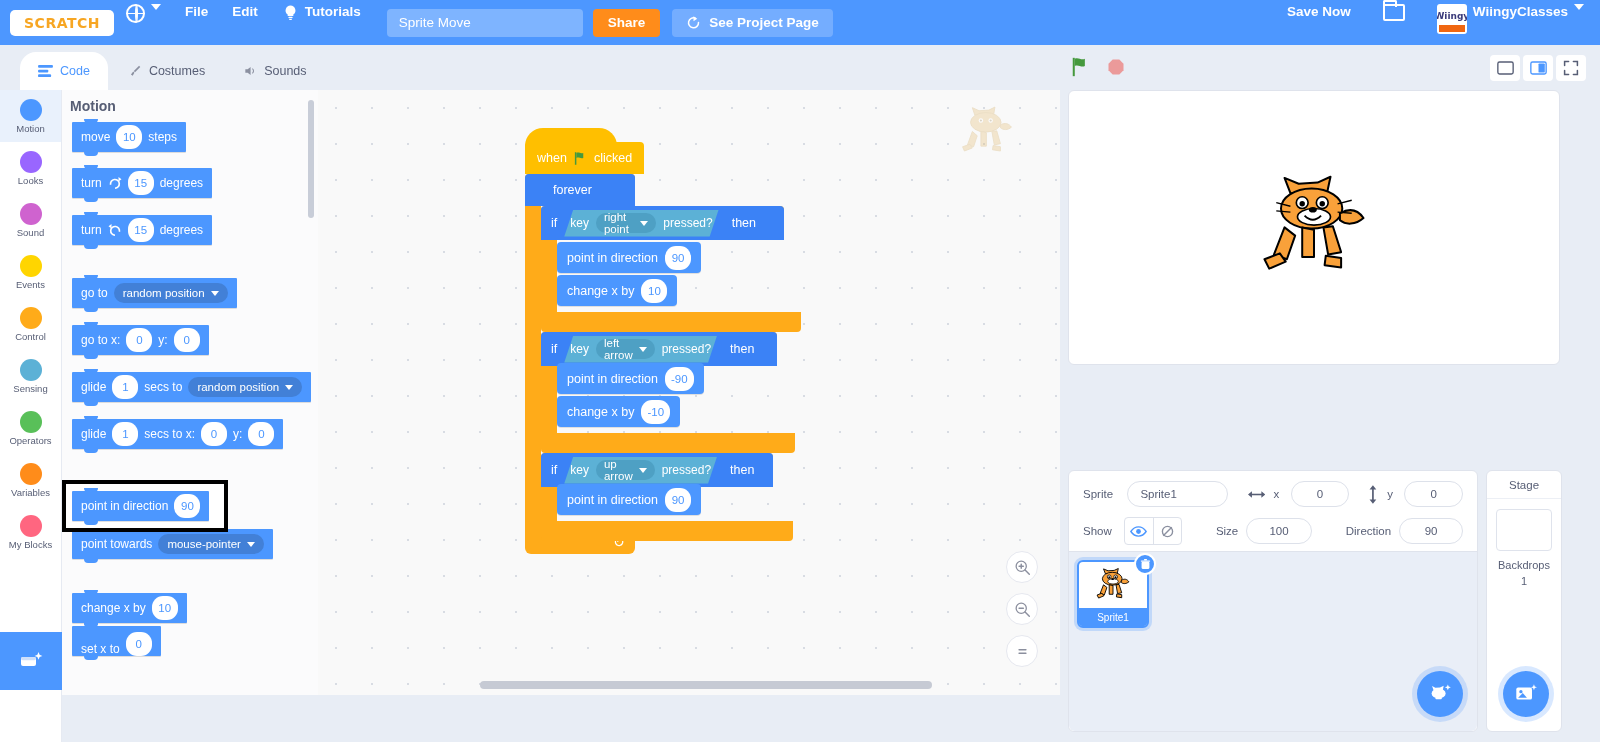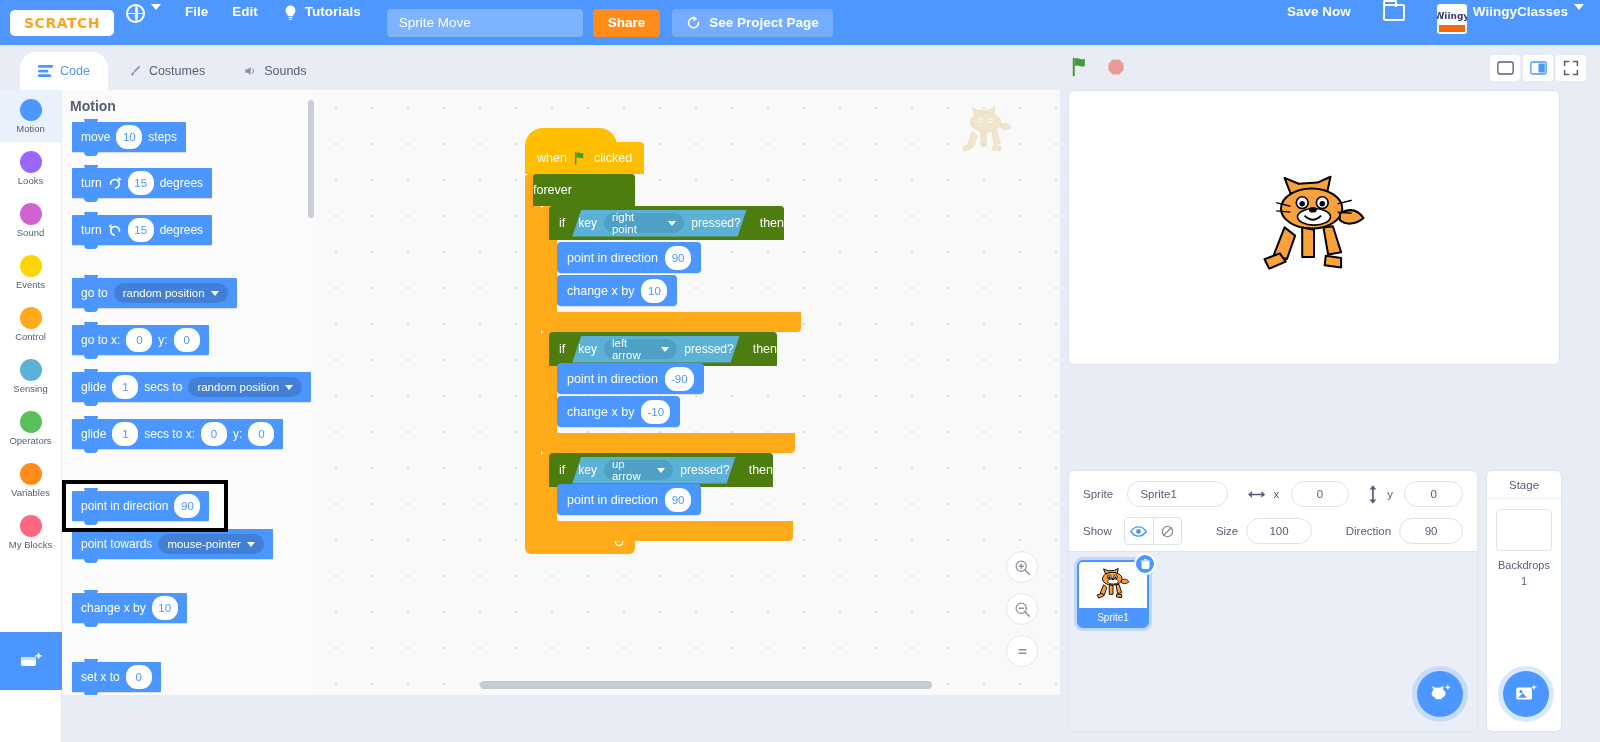--- a/index.html
+++ b/index.html
@@ -191,24 +191,23 @@
     background: #ffbf00; border-radius: 4px 4px 0 0; height: 32px;
     display: flex; align-items: center; gap: 6px; padding: 0 12px;
     color: #fff; font-size: 12.5px; position: relative;
   }
   .hat-cap {
     position: absolute; left: 0; top: -14px; width: 92px; height: 18px;
     background: #ffbf00; border-radius: 46px 46px 0 0;
   }
   .c-block { background: #ffab19; position: absolute; }
   .c-top {
-    background: #4d7c0f; height: 32px; display: flex; align-items: center;
-    gap: 7px; padding: 0 0; color: #fff; font-size: 12.5px;
+    background: #3b82f6; height: 32px; display: flex; align-items: center;
+    gap: 7px; padding: 0 28px; color: #fff; font-size: 12.5px;
     border-radius: 4px 4px 0 0;
-    margin-left: 8px;
   }
   .c-left { background: #ffab19; width: 16px; }
   .hexo {
     background: #5cb1d6; height: 26px; display: inline-flex; align-items: center;
     gap: 7px; padding: 0 6px; color: #fff; font-size: 12px;
     clip-path: polygon(9px 0, 100% 0, calc(100% - 9px) 100%, 0 100%);
     position: relative;
   }
   .mini-drop {
     background: #4ea0c4; border-radius: 13px; height: 20px; display: inline-flex;
@@ -535,21 +534,21 @@
         <span>mouse-pointer</span>
         <span class="dc"></span>
       </span>
     </div>
 
     <div class="blk" style="left:10px; top:503px;">
       <span>change x by</span>
       <span class="oval">10</span>
     </div>
 
-    <div class="blk" style="left:10px; top:572px;">
+    <div class="blk" style="left:10px; top:536px;align-items:flex-end;">
       <span>set x to</span>
       <span class="oval">0</span>
     </div>
   </div>
 
   <div class="workspace">
 
     <svg class="wm-cat" viewBox="0 0 100 95">
       <g fill="#e5b96a" stroke="#c9a050" stroke-width="1.4">
         <path d="M30 18l-4-12 11 5 16-1 10-5-2 12z"></path>

